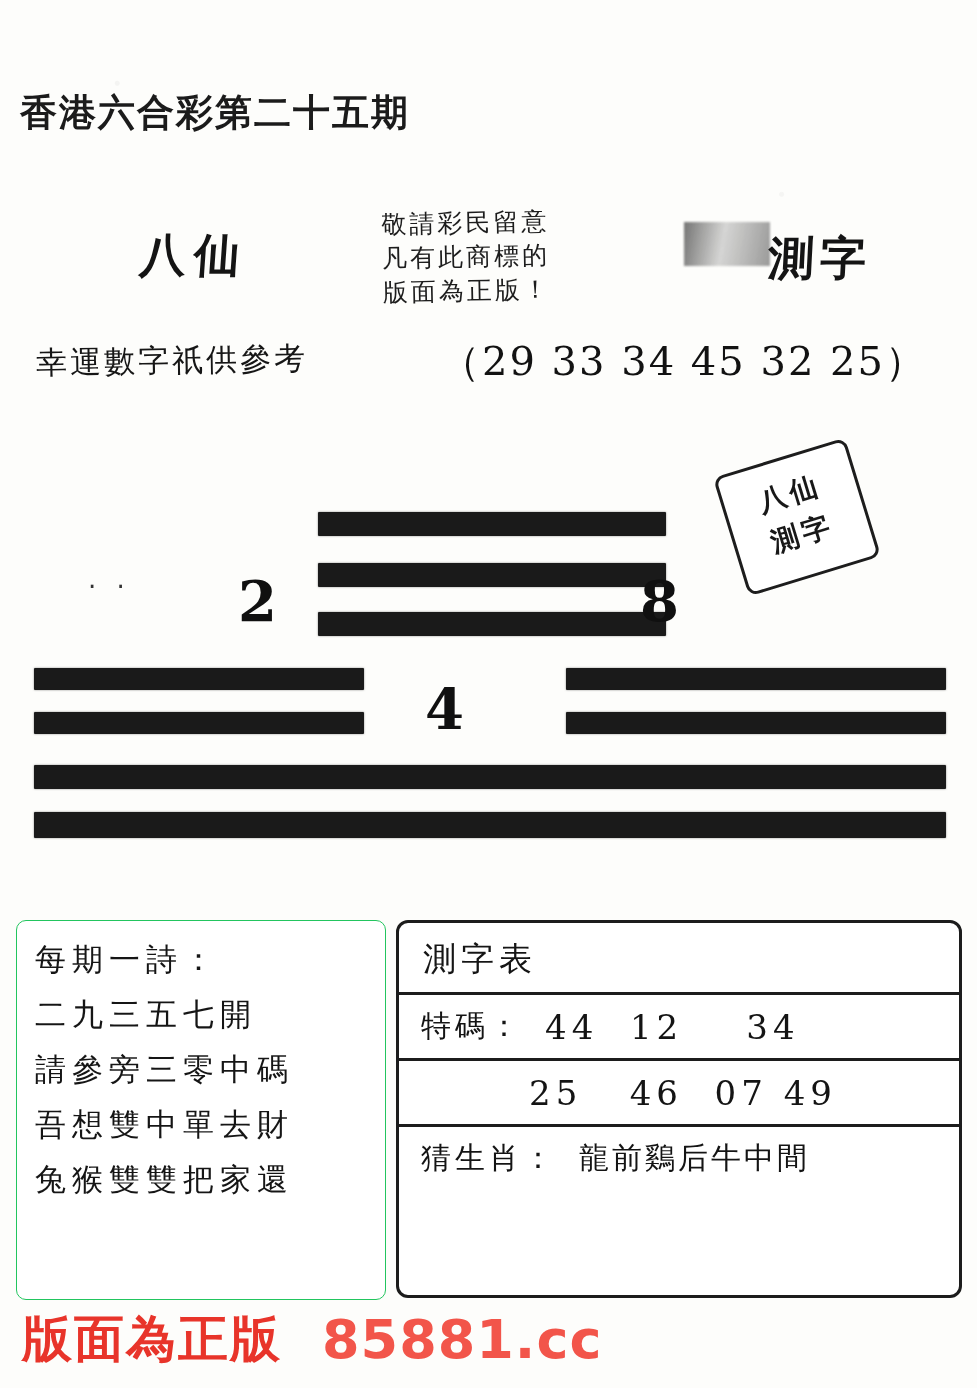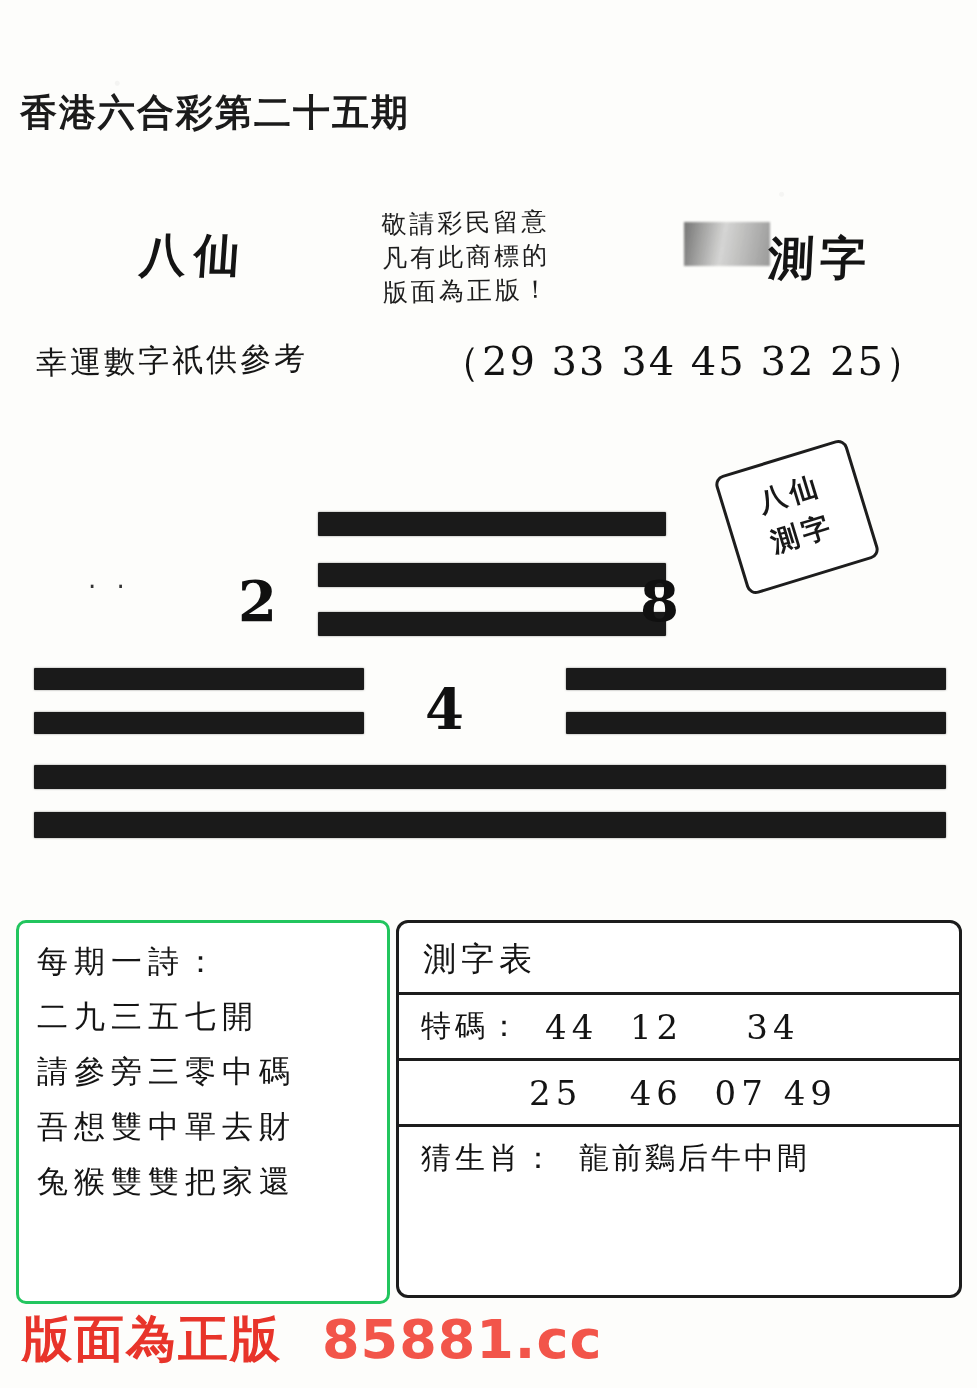--- a/index.html
+++ b/index.html
@@ -178,21 +178,21 @@
   .stamp .l1 { top: 16px; }
   .stamp .l2 { top: 58px; }
 
   
   .poem-box {
     position: absolute;
     left: 16px;
     top: 920px;
     width: 368px;
     height: 378px;
-    border: 3px solid #22c55e;
+    border: 1px solid #22c55e;
     border-radius: 10px;
     background: #fff;
   }
   .poem-box .line {
     font-family: "DejaVu Serif", serif;
     font-size: 31px;
     letter-spacing: 6px;
     color: #151515;
     margin: 0 0 13px 18px;
   }

